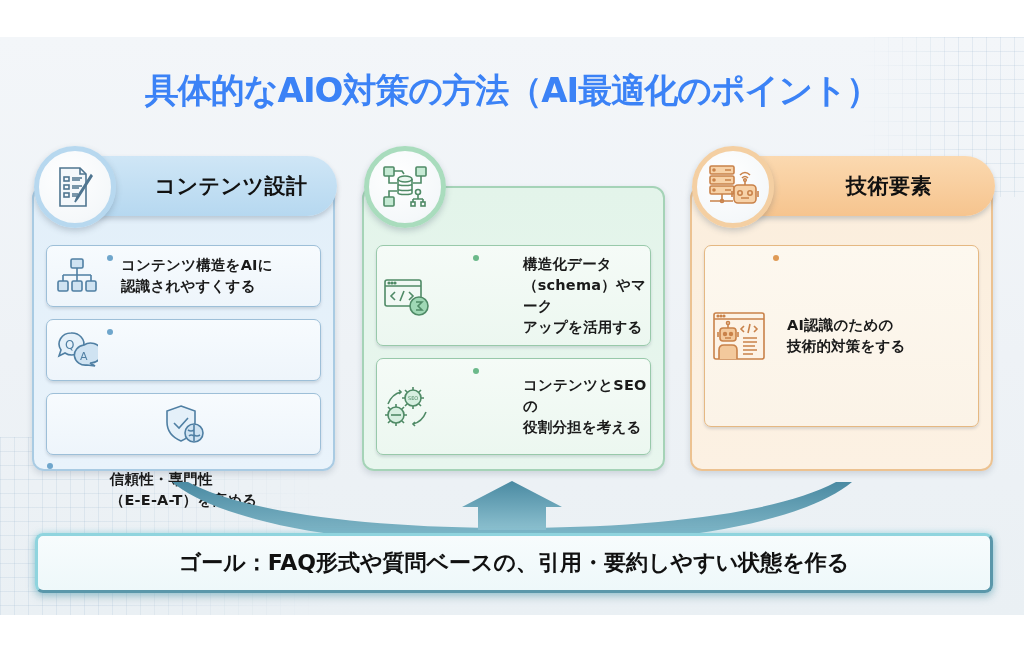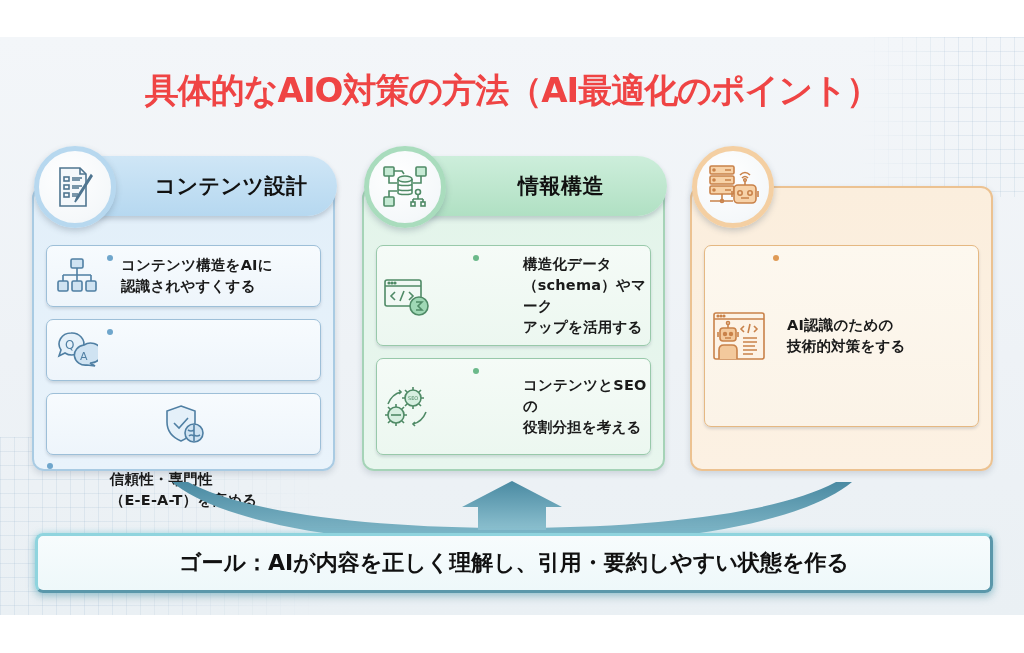--- a/index.html
+++ b/index.html
@@ -20,21 +20,21 @@
   }
   .grid.tr { left: 860px; top: 0; width: 164px; height: 160px;
     -webkit-mask-image: linear-gradient(90deg, transparent, #000 60%);
             mask-image: linear-gradient(90deg, transparent, #000 60%); }
   .grid.bl { left: 0; top: 400px; width: 330px; height: 178px;
     -webkit-mask-image: linear-gradient(90deg, #000 30%, transparent);
             mask-image: linear-gradient(90deg, #000 30%, transparent); }
 
   .title {
     position: absolute; left: 0; top: 68px; width: 1024px; text-align: center;
-    font-size: 34px; font-weight: bold; letter-spacing: -1px; color: #ef4444;
+    font-size: 34px; font-weight: bold; letter-spacing: -1px; color: #3b82f6;
     font-family: "DejaVu Sans", sans-serif;
   }
 
   
   .col { position: absolute; top: 156px; width: 303px; height: 315px; }
   .col .panel {
     position: absolute; left: 0; top: 30px; width: 100%; height: 285px;
     border-radius: 12px; border: 2px solid; box-shadow: 0 3px 6px rgba(60,80,100,0.18);
   }
   .col .pill {
@@ -200,23 +200,20 @@
           <path d="M6 20 Q10 10 19 8"></path>
             <path d="M17 6 L19 8 L17 10"></path>
           <path d="M44 28 Q40 38 31 40"></path>
             <path d="M33 38 L31 40 L33 42"></path>
         </svg>
       </div>
       <span class="bullet"></span>
       <span class="txt">コンテンツとSEOの
 役割分担を考える</span>
     </div>
-  </div>
-  <div class="pill">
-    <span>情報構造</span>
   </div>
   <div class="badge">
     <svg width="50" height="46" viewBox="0 0 50 46" fill="none" stroke="#4f8a66" stroke-width="1.6">
       <rect x="4" y="3" width="10" height="9" rx="1" fill="#c6ead4"></rect>
       <rect x="36" y="3" width="10" height="9" rx="1" fill="#c6ead4"></rect>
       <rect x="4" y="33" width="10" height="9" rx="1" fill="#c6ead4"></rect>
       <ellipse cx="25" cy="15" rx="7" ry="3" fill="#eaf7ef"></ellipse>
       <path d="M18 15 V29 C18 31 32 31 32 29 V15 M18 20 C18 22 32 22 32 20 M18 25 C18 27 32 27 32 25"></path>
       <path d="M9 12 V19 H17 M14 7 H22 L24 10 M41 12 V19 H33 M9 33 V27 H17"></path>
       <circle cx="38" cy="28" r="2.5"></circle>
@@ -246,20 +243,23 @@
           <path d="M8 49 V40 Q8 35 13 35 H21 Q26 35 26 40 V49" fill="#f3c99c"></path>
           <path d="M33 16 L30 19 L33 22 M37 23 L39 14 M43 16 L46 19 L43 22"></path>
           <path d="M32 28 H46 M32 32 H46 M32 36 H44 M32 40 H46 M32 44 H42"></path>
         </svg>
       </div>
       <span class="bullet"></span>
       <span class="txt">AI認識のための
 技術的対策をする</span>
     </div>
   </div>
+  <div class="pill">
+    <span>技術要素</span>
+  </div>
   <div class="badge">
     <svg width="52" height="48" viewBox="0 0 52 48" fill="none" stroke="#c9824a" stroke-width="1.6">
       <rect x="3" y="3" width="24" height="8" rx="1.5" fill="#f7d2a8"></rect>
       <rect x="3" y="13" width="24" height="8" rx="1.5" fill="#f7d2a8"></rect>
       <rect x="3" y="23" width="24" height="8" rx="1.5" fill="#f7d2a8"></rect>
       <circle cx="7" cy="7" r="1" fill="#c9824a"></circle>
         <circle cx="7" cy="17" r="1" fill="#c9824a"></circle>
         <circle cx="7" cy="27" r="1" fill="#c9824a"></circle>
       <path d="M18 7 H24 M18 17 H24 M18 27 H24"></path>
       <path d="M15 31 V38 M3 38 H26"></path>
@@ -280,14 +280,14 @@
     <linearGradient id="arrowGrad" x1="0" y1="0" x2="0" y2="1">
       <stop offset="0" stop-color="#4a8aa2"></stop>
       <stop offset="1" stop-color="#8cc0cf"></stop>
     </linearGradient>
   </defs>
   <path d="M172 12 H188 C250 45 380 58 512 58 C644 58 774 45 836 12 H852 C800 55 660 76 512 76 C364 76 224 55 172 12 Z" fill="url(#arrowGrad)"></path>
   <path d="M478 60 V37 H462 L512 11 L562 37 H546 V60 Z" fill="url(#arrowGrad)"></path>
 </svg>
 
 <div class="goal">
-  <span>ゴール：AIが内容を正しく理解し、引用・要約しやすい状態を作る</span>
+  <span>ゴール：FAQ形式や質問ベースの、引用・要約しやすい状態を作る</span>
 </div>
 
 </body></html>

